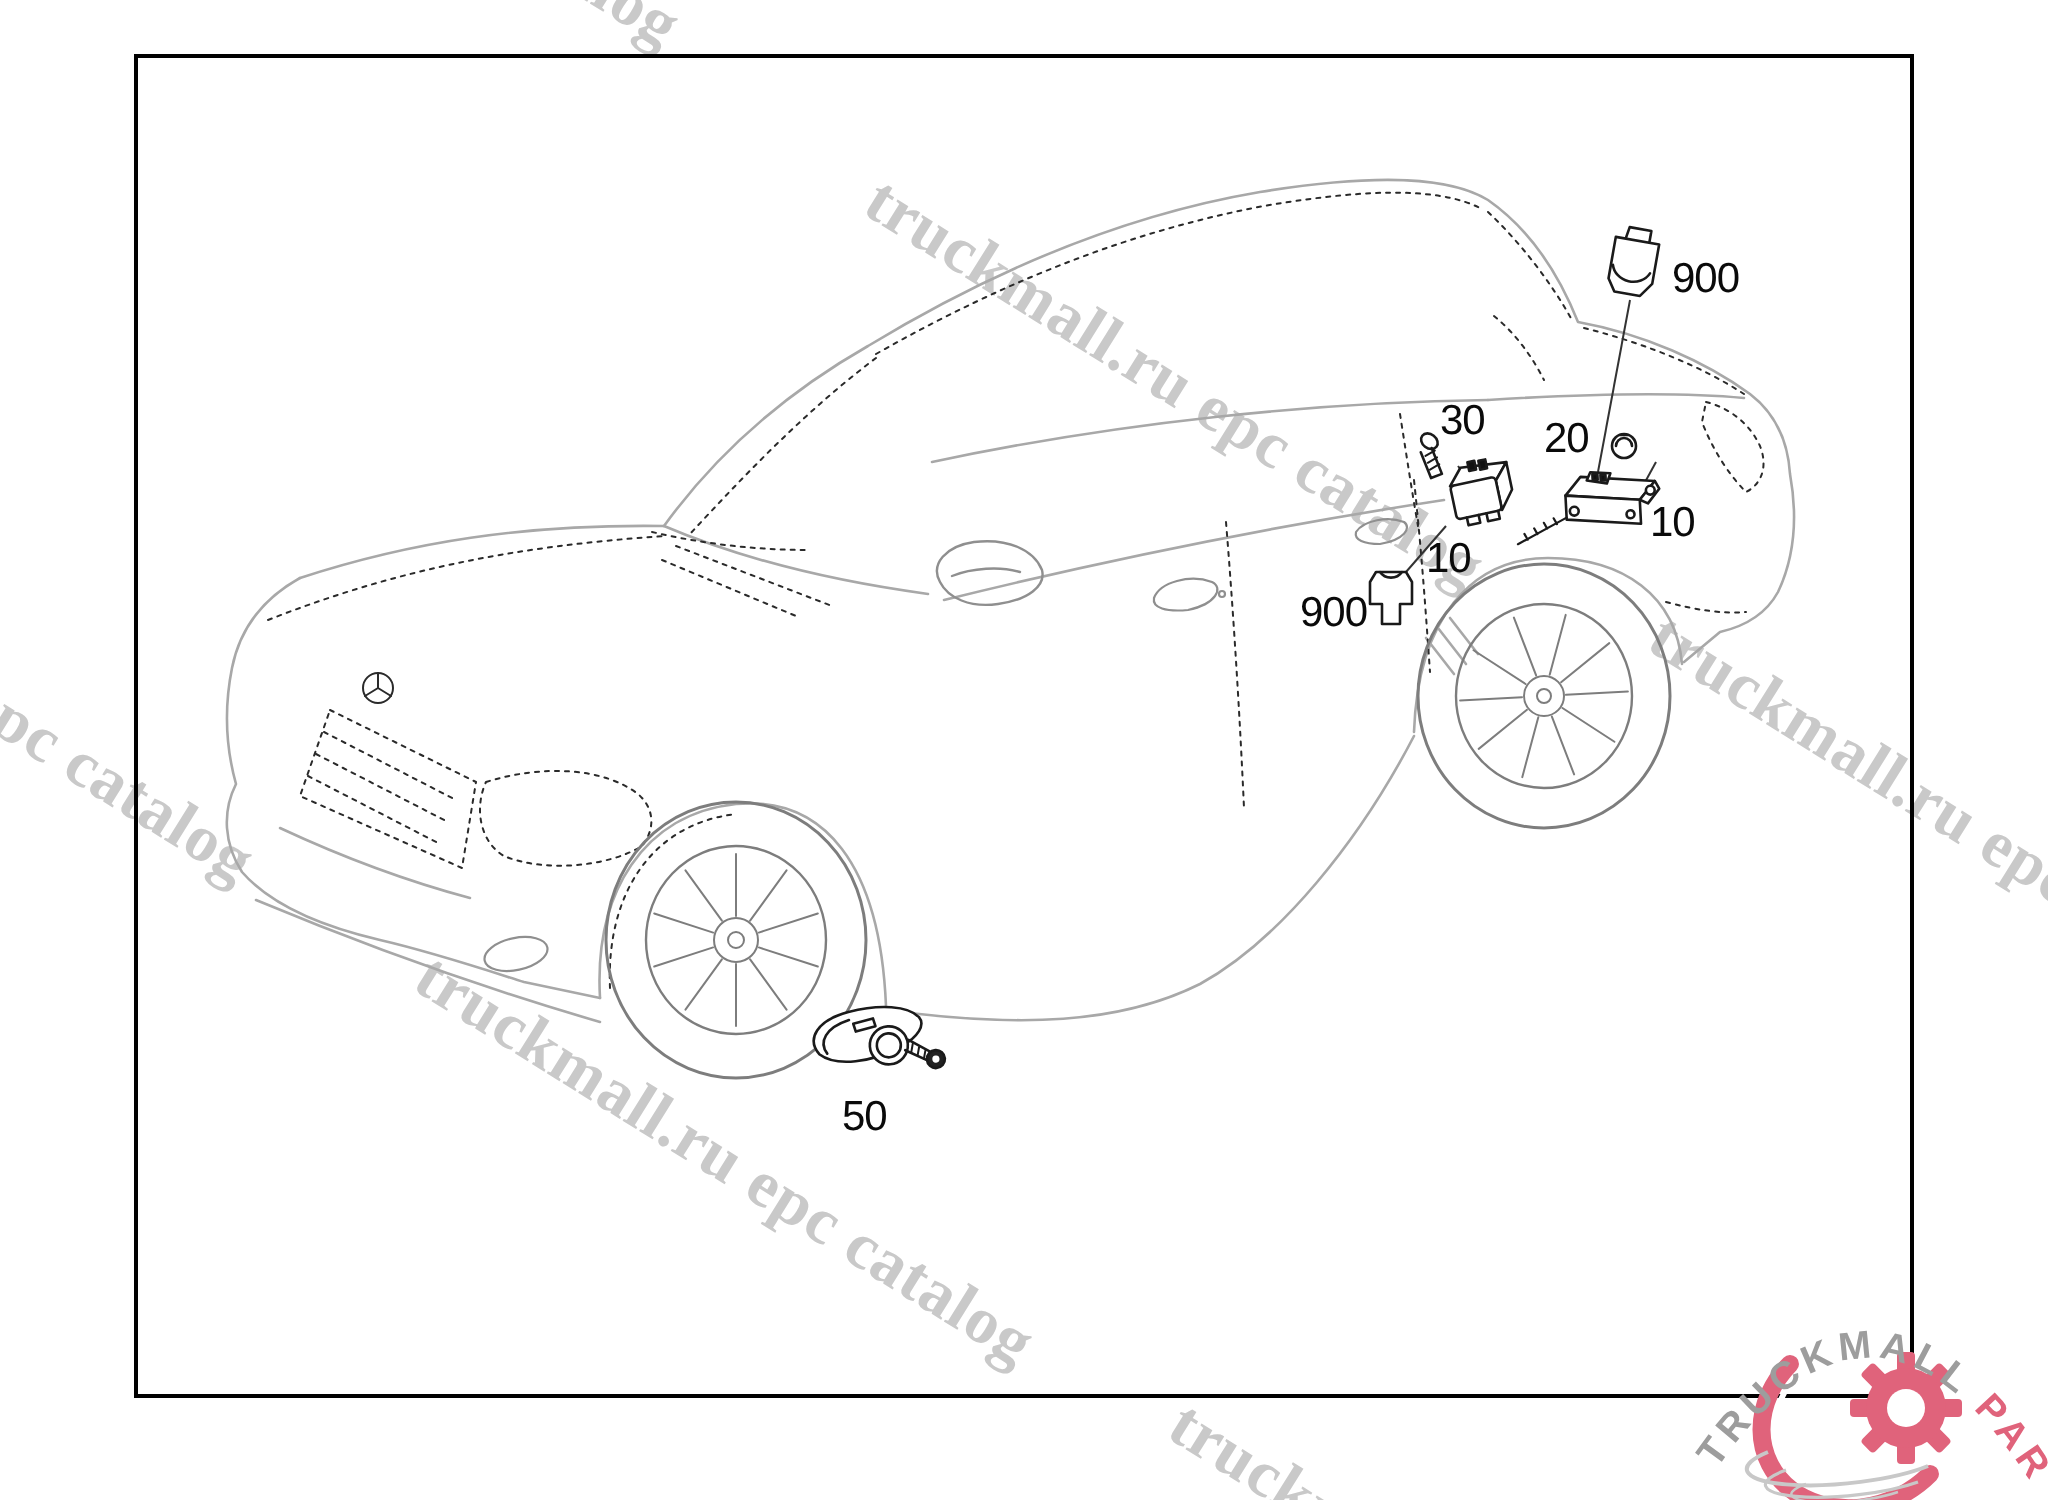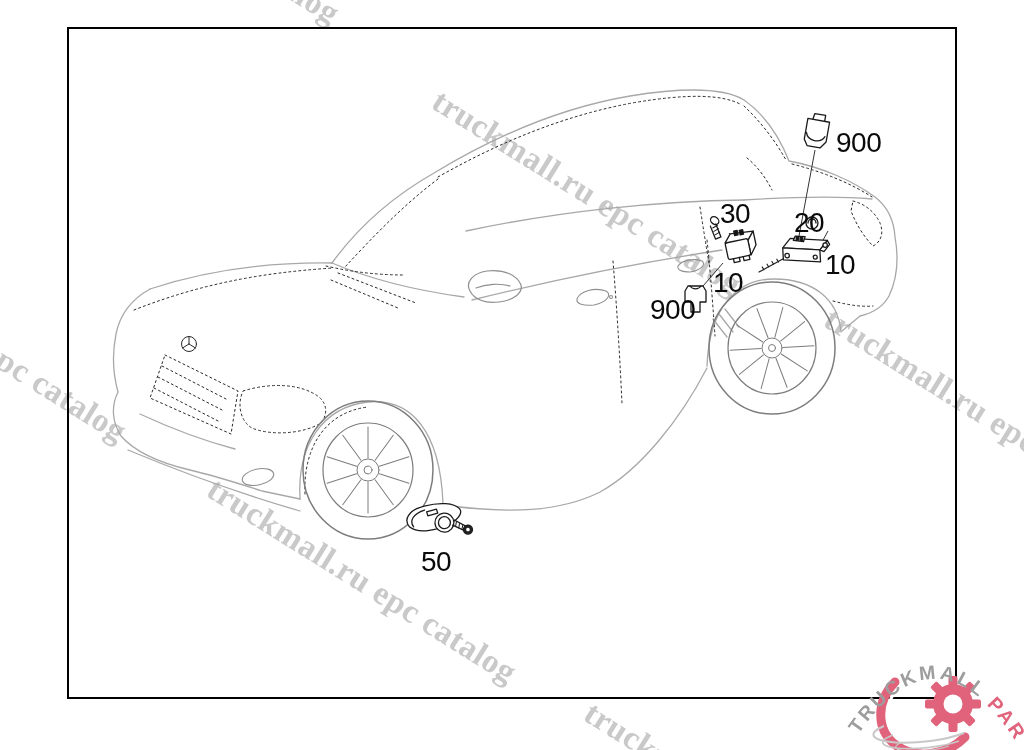--- a/index.html
+++ b/index.html
@@ -15,24 +15,24 @@
   .wm-c{left:836px;top:302px;}
   .wm-d{left:-171px;top:231px;}
   .wm-e{left:219px;top:472px;}
   .wm-f{left:596px;top:696px;}
   
   #frame{position:absolute;left:67px;top:27px;width:890px;height:672px;
          box-sizing:border-box;border:2px solid #000;}
   
   #draw{position:absolute;left:0;top:0;width:1024px;height:750px;}
   
-  .callout{position:absolute;font-size:28px;letter-spacing:-0.5px;color:#0a0a0a;line-height:1;}
+  .callout{position:absolute;font-size:21px;letter-spacing:-0.5px;color:#0a0a0a;line-height:1;}
   .co-900t{left:836px;top:129px;}
   .co-30 {left:720px;top:200px;}
-  .co-20 {left:794px;top:209px;}
+  .co-20 {left:772px;top:209px;}
   .co-10a{left:713px;top:269px;}
   .co-10b{left:825px;top:251px;}
   .co-900l{left:650px;top:296px;}
   .co-50 {left:421px;top:548px;}
 </style>
 </head>
 <body>
 
 <div id="stage">
 

